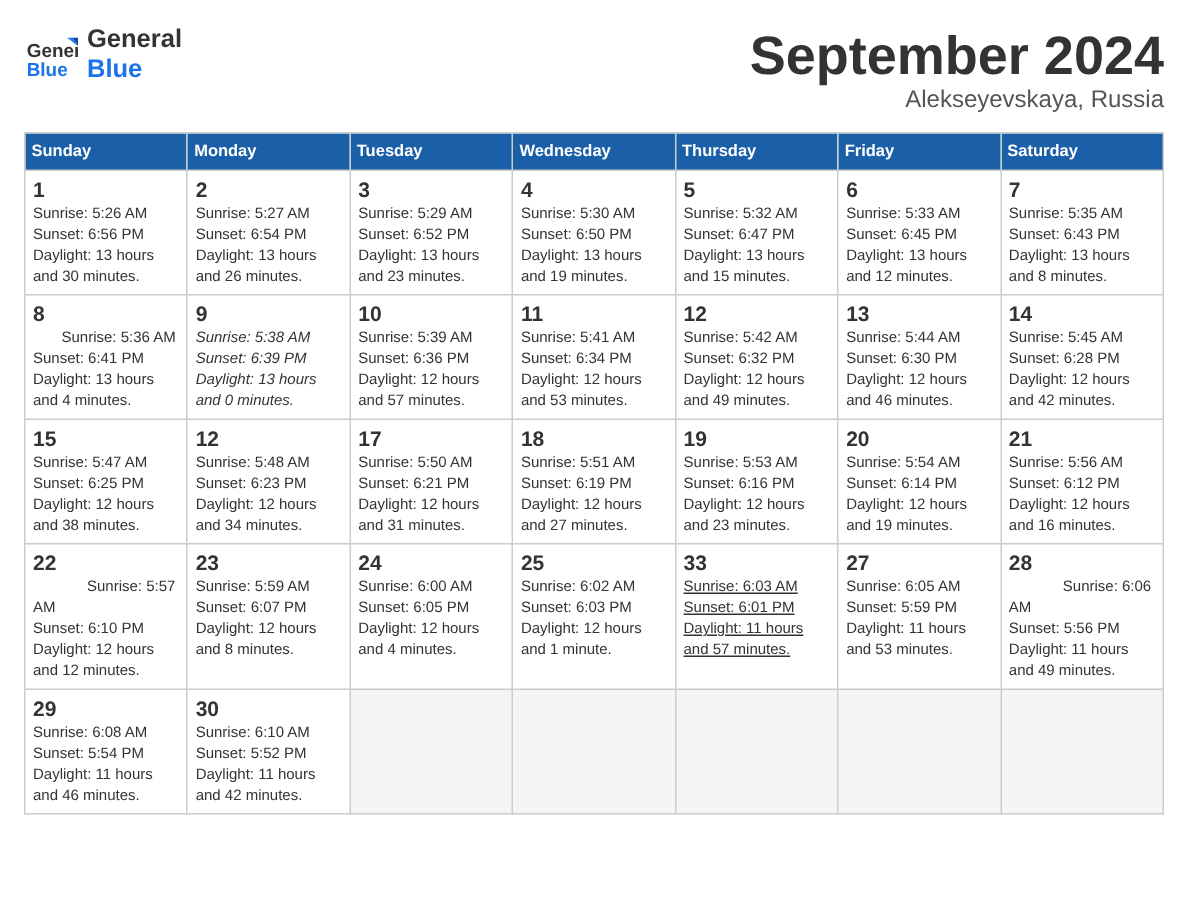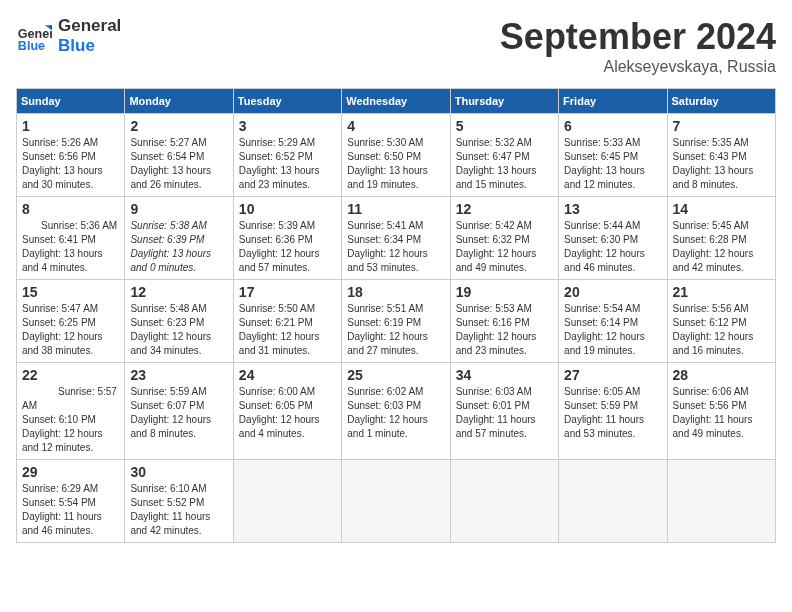--- a/index.html
+++ b/index.html
@@ -210,35 +210,35 @@
 Daylight: 12 hours
 and 8 minutes.</span></td>
         <td><span class="day-num">24</span><span class="day-info" style="white-space: pre-line;">Sunrise: 6:00 AM
 Sunset: 6:05 PM
 Daylight: 12 hours
 and 4 minutes.</span></td>
         <td><span class="day-num">25</span><span class="day-info" style="white-space: pre-line;">Sunrise: 6:02 AM
 Sunset: 6:03 PM
 Daylight: 12 hours
 and 1 minute.</span></td>
-        <td><span class="day-num">34</span><span class="day-info" style="white-space: pre-line;">Sunrise: 6:03 AM
+        <td><span class="day-num">33</span><span class="day-info" style="white-space: pre-line; text-decoration: underline;">Sunrise: 6:03 AM
 Sunset: 6:01 PM
 Daylight: 11 hours
 and 57 minutes.</span></td>
         <td><span class="day-num">27</span><span class="day-info" style="white-space: pre-line;">Sunrise: 6:05 AM
 Sunset: 5:59 PM
 Daylight: 11 hours
 and 53 minutes.</span></td>
-        <td><span class="day-num">28</span><span class="day-info" style="white-space: pre-line;">Sunrise: 6:06 AM
+        <td><span class="day-num">28</span><span class="day-info" style="white-space: pre-line; margin-left: 36px;">Sunrise: 6:06 AM
 Sunset: 5:56 PM
 Daylight: 11 hours
 and 49 minutes.</span></td>
       </tr>
       <tr>
-        <td><span class="day-num">29</span><span class="day-info" style="white-space: pre-line;">Sunrise: 6:29 AM
+        <td><span class="day-num">29</span><span class="day-info" style="white-space: pre-line;">Sunrise: 6:08 AM
 Sunset: 5:54 PM
 Daylight: 11 hours
 and 46 minutes.</span></td>
         <td><span class="day-num">30</span><span class="day-info" style="white-space: pre-line;">Sunrise: 6:10 AM
 Sunset: 5:52 PM
 Daylight: 11 hours
 and 42 minutes.</span></td>
         <td class="empty"></td>
         <td class="empty"></td>
         <td class="empty"></td>

